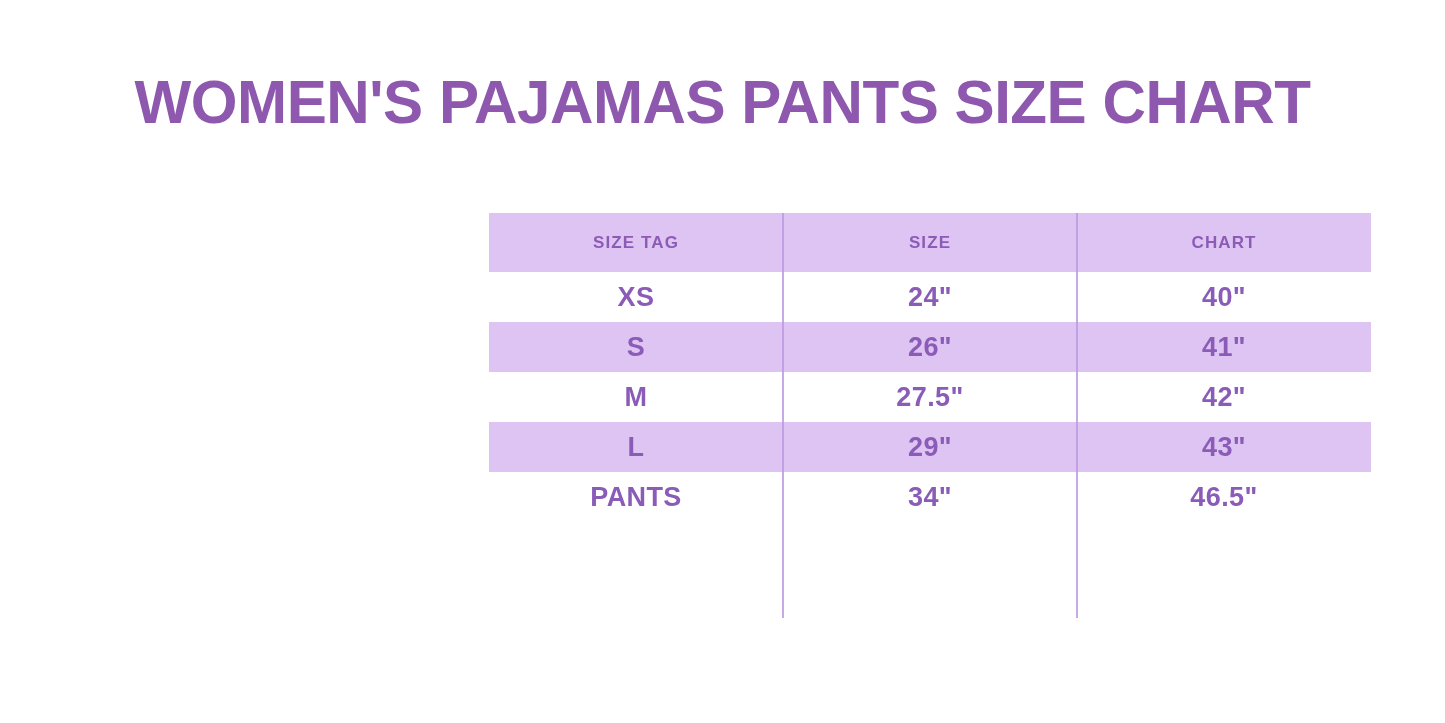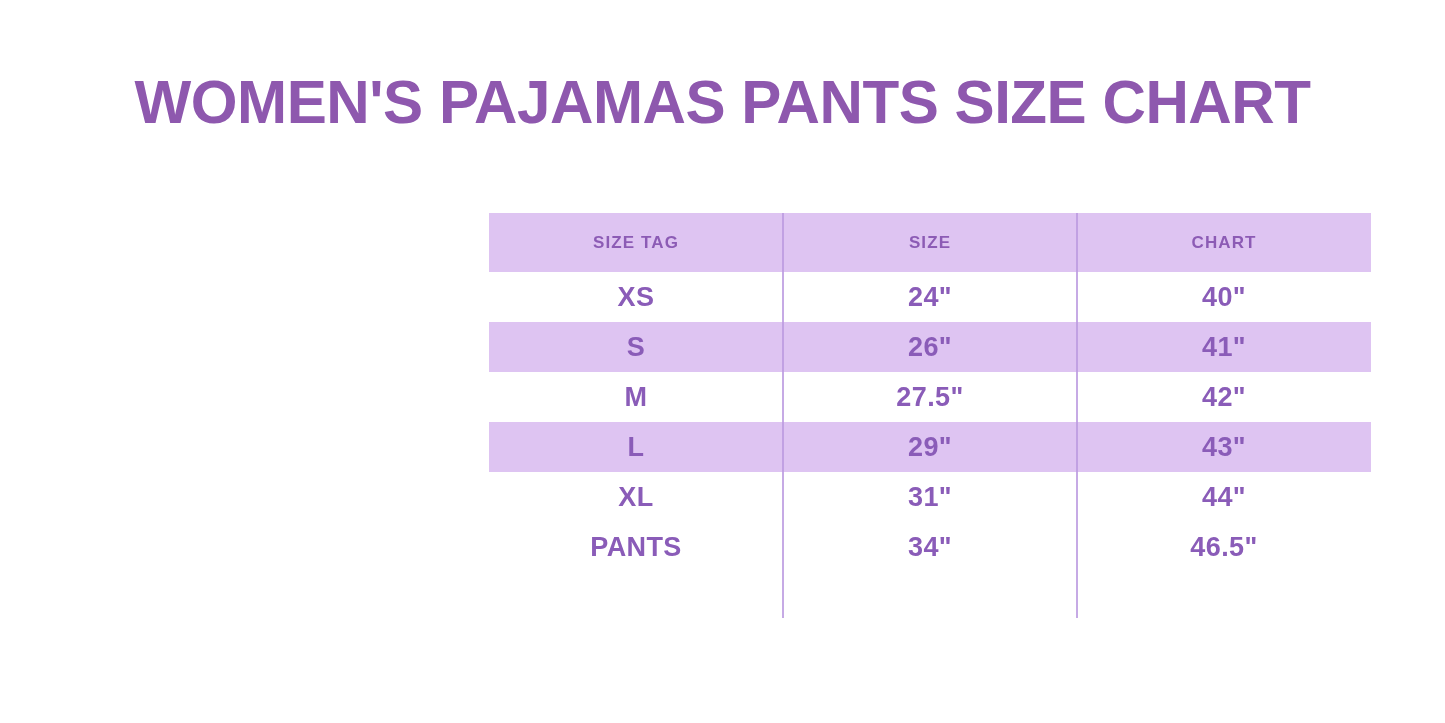--- a/index.html
+++ b/index.html
@@ -135,25 +135,20 @@
           <td>M</td>
           <td>27.5"</td>
           <td>42"</td>
         </tr>
         <tr class="alt">
           <td>L</td>
           <td>29"</td>
           <td>43"</td>
         </tr>
         <tr>
-          <td>XL</td>
-          <td>31"</td>
-          <td>44"</td>
-        </tr>
-        <tr>
           <td>PANTS</td>
           <td>34"</td>
           <td>46.5"</td>
         </tr>
       </tbody>
     </table>
 
     <div class="col-divider d1"></div>
     <div class="col-divider d2"></div>
 

